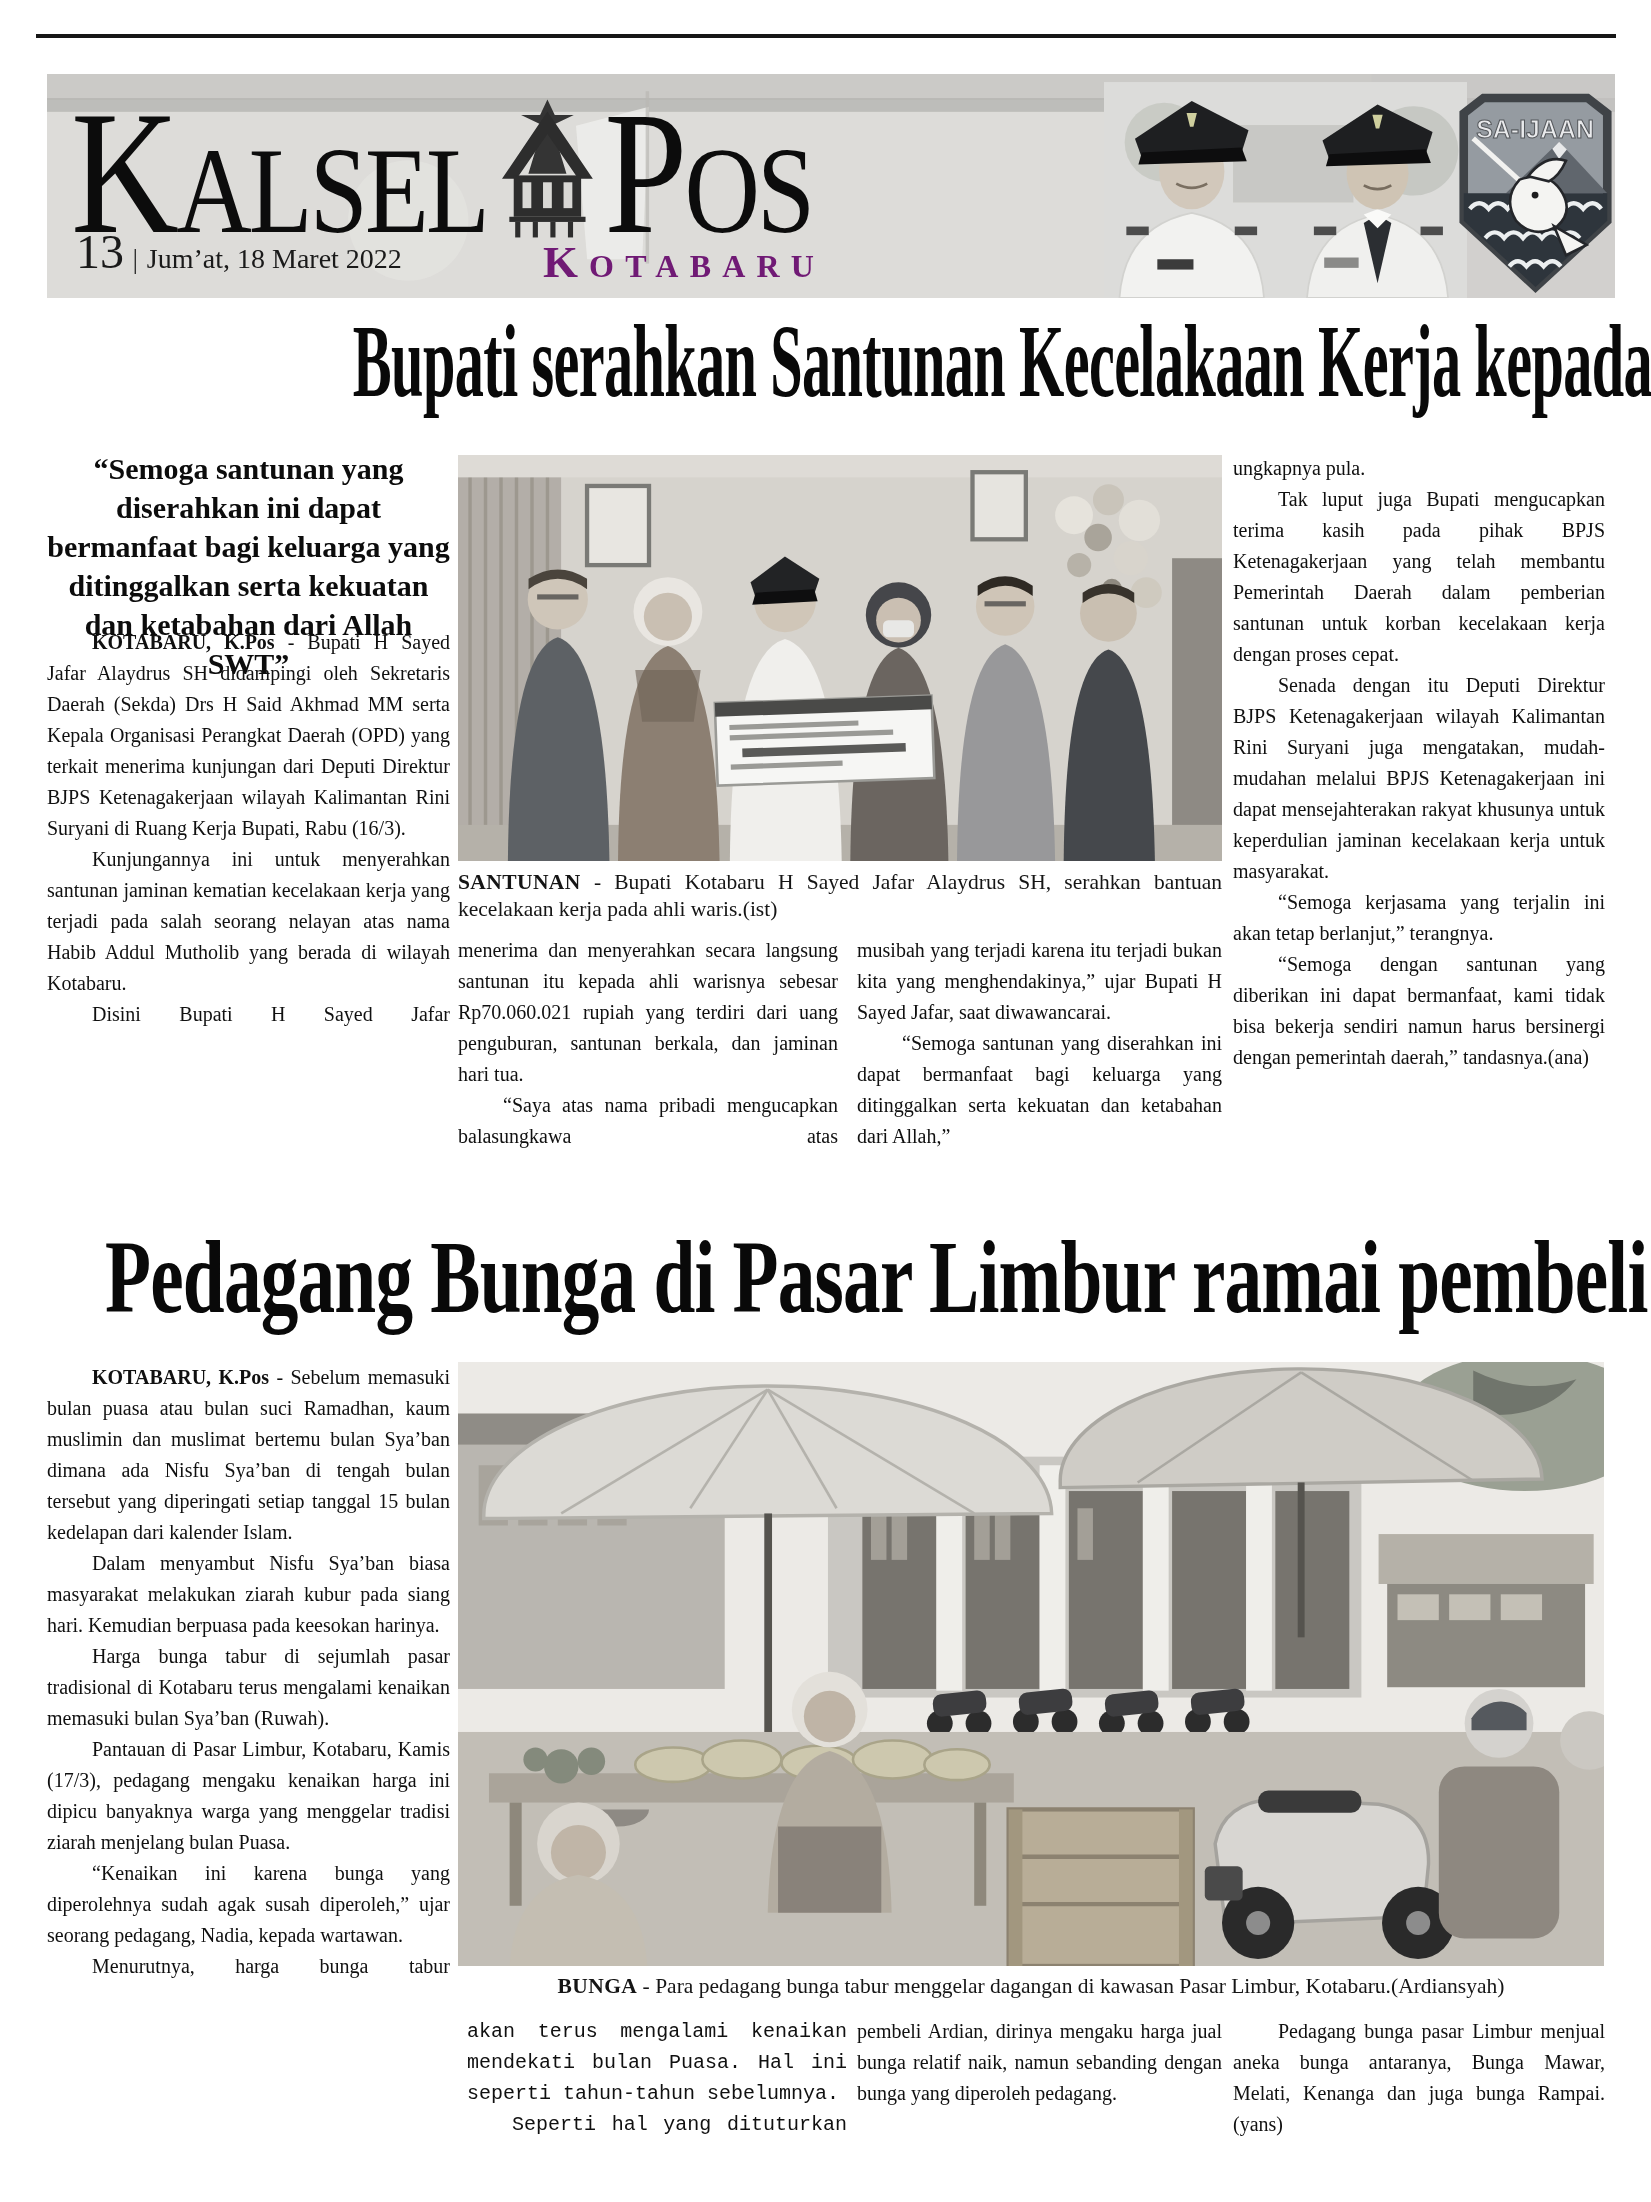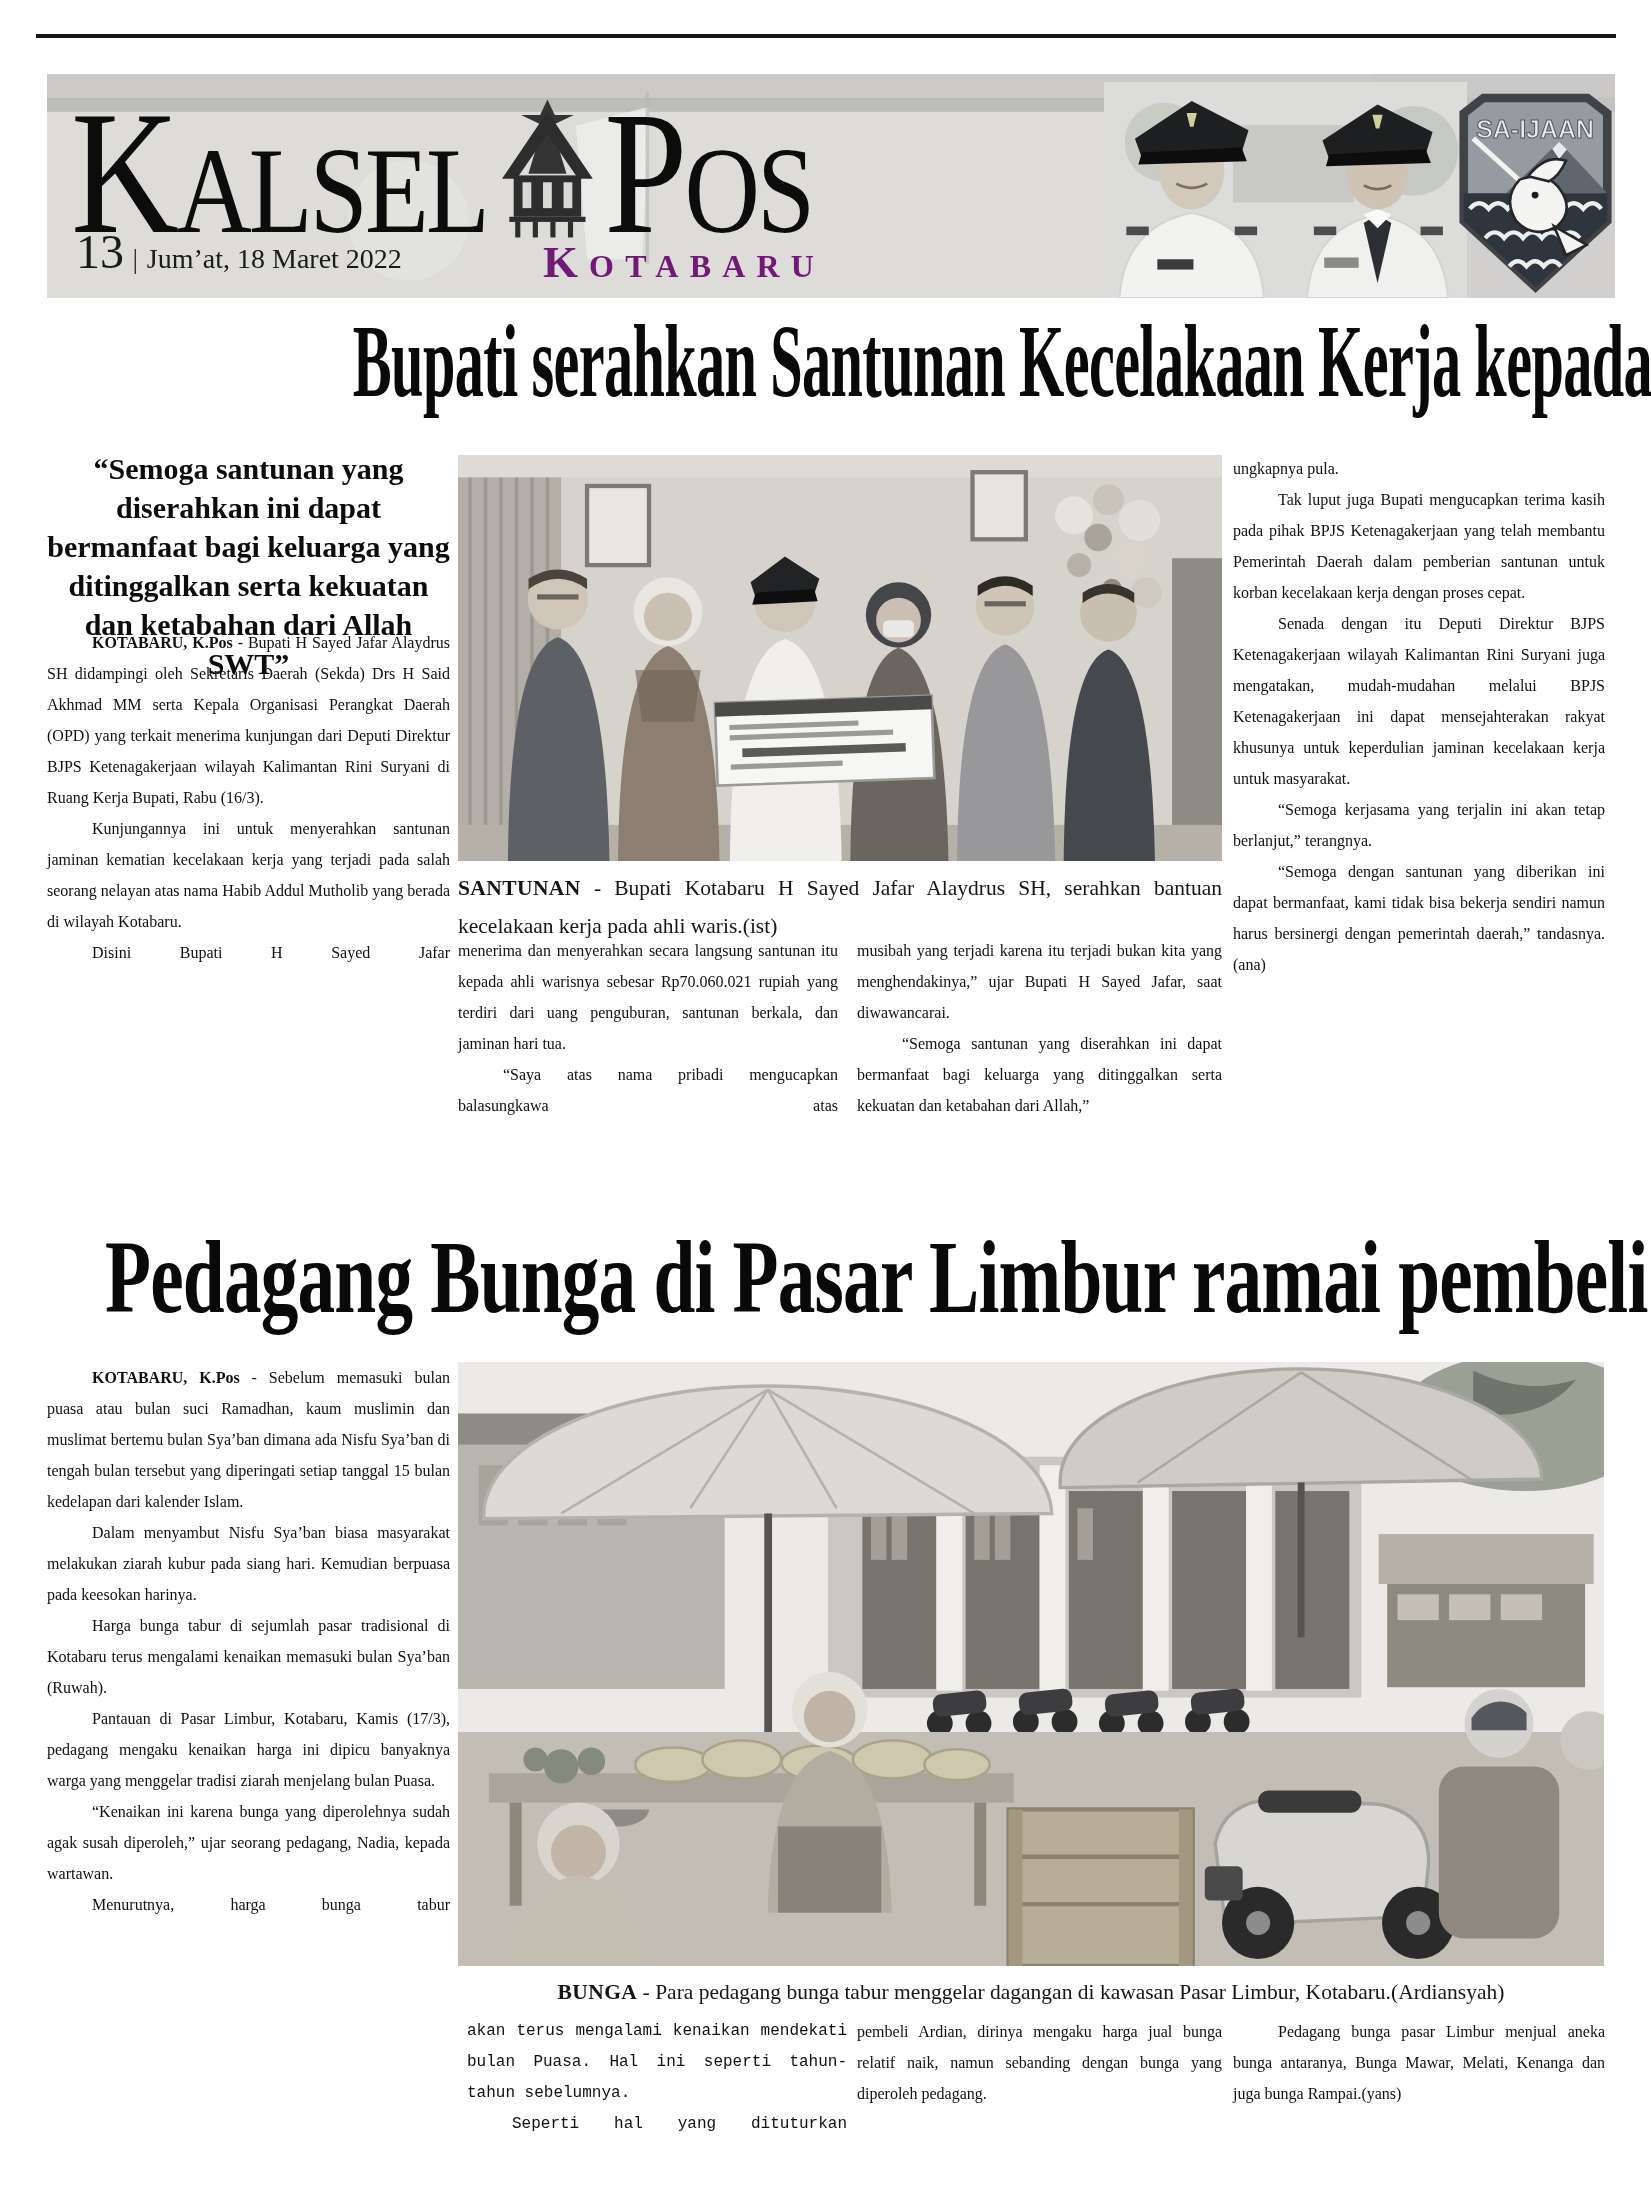--- a/index.html
+++ b/index.html
@@ -30,32 +30,32 @@
        letter-spacing:-0.9px;color:#090909;transform:scale(var(--sx),var(--sy));transform-origin:50% 0;}
   .headline1{top:306px;}
   .headline1 .hl-text{--sx:.72;--sy:1.28;}
   .headline2{top:1222px;}
   .headline2 .hl-text{--sx:.93;--sy:1.28;}
 
   
   .art1{left:47px;top:446px;width:1557px;height:774px;}
   .art2{left:47px;top:1340px;width:1557px;height:862px;}
 
-  .bt{font-size:16px;line-height:31px;text-align:justify;color:#101010;}
+  .bt{font-size:20px;line-height:31px;text-align:justify;color:#101010;}
   .bt p{margin:0;text-indent:45px;}
   .bt p.cont{text-indent:0;}
   .bt p.jlast{text-align-last:justify;}
   .lead{font-weight:bold;}
 
   .pullquote{left:0;top:3.4px;width:403px;font-size:30px;line-height:39px;font-weight:bold;
              text-align:center;color:#0c0c0c;}
   .a1c1{left:0;top:181px;width:403px;}
   .photo1{left:411px;top:8.6px;width:764px;height:406px;background:#cfccc6;}
   .caption1{left:411px;top:423px;width:764px;}
-  .caption{font-size:21.5px;line-height:38px;text-align:justify;color:#151515;}
+  .caption{font-size:21.5px;line-height:27px;text-align:justify;color:#151515;}
   .cap-lead{font-weight:bold;letter-spacing:0.4px;}
   .a1c2{left:411px;top:489px;width:380px;}
   .a1c3{left:810px;top:489px;width:365px;}
   .a1c4{left:1186px;top:6.9px;width:372px;}
 
   .a2c1{left:0;top:22.4px;width:403px;}
   .photo2{left:411px;top:22.4px;width:1146px;height:604px;background:#d6d3cd;}
   .caption2{left:411px;top:633px;width:1146px;}
   .caption2 .caption{text-align:center;}
   .a2c2{left:420px;top:676px;width:380px;font-family:Liberation Mono, monospace;}

